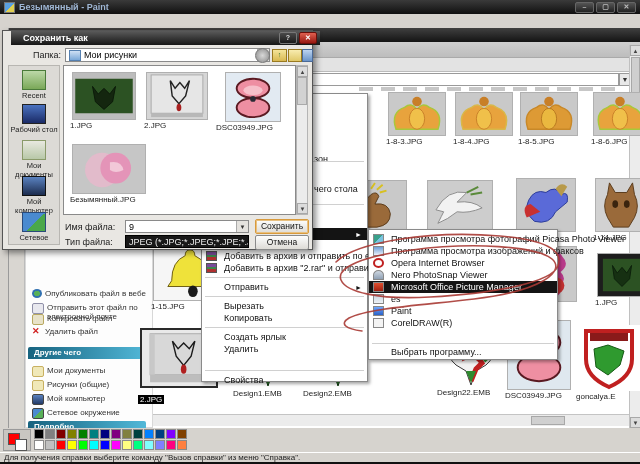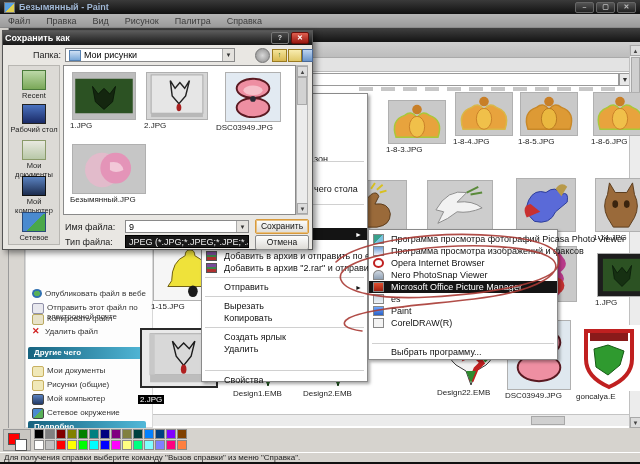--- a/index.html
+++ b/index.html
@@ -64,22 +64,22 @@
   .ic-nps{background:linear-gradient(#cfd8e2,#8fa0b4);border-radius:50% 50% 0 0;}
   .ic-msopm{background:linear-gradient(#e05030,#a02010);}
   .ic-es{background:linear-gradient(#c8d4e0,#eef2f6);}
   .ic-paint{background:linear-gradient(#6fa8ff,#2a62c8);}
   .ic-corel{background:#f4f4f4;}
   .ic-ncd{background:linear-gradient(#9aa4ae,#5a646e);}
   .ic-rar{background:linear-gradient(#7a4a9a 33%,#3a8a4a 33% 66%,#b03030 66%);border:1px solid #555;}
   
   .dialog{left:2px;top:30px;width:311px;height:220px;background:#e9e7e3;border:1px solid #555;
     box-shadow:3px 3px 6px rgba(0,0,0,.45);box-sizing:border-box;}
-  .dlg-title{left:0;top:0;width:100%;height:14px;background:linear-gradient(#5a5a5a,#161616);
-    color:#fff;font-size:9px;font-weight:bold;display:flex;align-items:center;padding-left:2px;box-sizing:border-box;}
+  .dlg-title{left:8px;top:0;width:100%;height:14px;background:linear-gradient(#5a5a5a,#161616);
+    color:#fff;font-size:9px;font-weight:bold;display:flex;align-items:center;padding-left:12px;box-sizing:border-box;}
   .dlg-btn{width:16px;height:10px;border:1px solid #777;border-radius:2px;font-size:7px;line-height:9px;
     text-align:center;color:#ddd;background:linear-gradient(#4a4a4a,#1a1a1a);}
   .dlg-close{background:linear-gradient(#e06050,#981710);border-color:#6a0f0a;color:#fff;}
   .combo{background:#fff;border:1px solid #8a8a8a;font-size:9px;display:flex;align-items:center;
     padding-left:3px;box-sizing:border-box;}
   .carr{margin-left:auto;width:11px;height:100%;background:#e4e2de;border-left:1px solid #aaa;
     font-size:6px;text-align:center;line-height:12px;color:#333;}
   .places{left:5px;top:34px;width:52px;height:180px;background:#dcdad6;border:1px solid #b8b6b2;box-sizing:border-box;}
   .place{position:absolute;width:100%;text-align:center;font-size:7.5px;color:#222;}
   .pic2{display:block;margin:0 auto 1px;width:22px;height:18px;}
@@ -110,28 +110,20 @@
 
   <div class="abs paint-title">
     <span class="paint-ico"></span>
     <span>Безымянный - Paint</span>
     <span class="winbtns">
       <span class="wbtn">–</span>
       <span class="wbtn">▢</span>
       <span class="wbtn">✕</span>
     </span>
   </div>
-  <div class="abs menubar">
-    <span>Файл</span>
-    <span>Правка</span>
-    <span>Вид</span>
-    <span>Рисунок</span>
-    <span>Палитра</span>
-    <span>Справка</span>
-  </div>
 
   <div class="abs explorer">
     <div class="abs ex-title"></div>
     <div class="abs ex-tb1"></div>
     <div class="abs ex-tb2"></div>
     <div class="abs ex-addr"></div>
     <div class="abs ex-addr-btn">▼</div>
     <div class="abs ex-vscroll">
       <div class="sb-btn">▲</div>
       <div class="abs ex-vthumb"></div>
@@ -178,21 +170,21 @@
         </div>
       <div class="tp-item" style="top:321px;">
         <span class="tp-ic" style="background:linear-gradient(135deg,#4a8ad0 50%,#58b058 50%);border:1px solid #444;"></span>
         <span>Сетевое окружение</span>
         </div>
 
       <div class="tp-head" style="top:334px;">Подробно</div>
 
     </div>
 
-    <div class="thumb" style="left:377px;top:72px;width:62px;">
+    <div class="thumb" style="left:377px;top:64px;width:62px;">
       <svg class="timg" width="58" height="44" viewBox="0 0 58 44">
           <rect width="58" height="44" fill="#c9c9c9"></rect>
           <path d="M7 38 Q1 20 16 15 Q24 9 29 18 Q34 9 42 15 Q57 20 51 38 Z" fill="#e8a33d" stroke="#a8c83a" stroke-width="1.5"></path>
           <ellipse cx="29" cy="27" rx="8" ry="11" fill="#f0c04a" stroke="#c87f28"></ellipse>
           <circle cx="29" cy="9" r="5" fill="#c87f28"></circle>
         </svg>
       <div class="tlabel">1-8-3.JPG</div>
     </div>
     <div class="thumb" style="left:444px;top:64px;width:62px;">
       <svg class="timg" width="58" height="44" viewBox="0 0 58 44">
@@ -384,21 +376,21 @@
 
   <div class="abs dialog" style="z-index:10;">
     <div class="abs dlg-title">
       <span>Сохранить как</span>
       <span style="margin-left:auto;display:flex;gap:2px;padding-right:3px;">
         <span class="dlg-btn">?</span>
         <span class="dlg-btn dlg-close">✕</span>
       </span>
     </div>
     <div class="dlbl" style="left:30px;top:19px;">Папка:</div>
-    <div class="abs combo" style="left:62px;top:17px;width:170px;height:14px;">
+    <div class="abs combo" style="left:62px;top:17px;width:205px;height:14px;">
       <span style="width:10px;height:9px;background:linear-gradient(#cfe0f4,#7aa8d8);border:1px solid #5580b0;margin-right:3px;"></span>
       <span>Мои рисунки</span>
       <span class="carr">▼</span>
     </div>
     <span class="abs" style="left:252px;top:17px;width:13px;height:13px;border-radius:50%;background:radial-gradient(#d8d8d8,#8a8a8a);border:1px solid #777;"></span>
     <span class="abs" style="left:269px;top:18px;width:13px;height:11px;background:linear-gradient(#f4e49a,#d8b850);border:1px solid #9a7a20;">
         <span style="display:block;text-align:center;font-size:7px;color:#2a6a2a;line-height:10px;">↑</span>
       </span>
     <span class="abs" style="left:285px;top:18px;width:12px;height:11px;background:linear-gradient(#f8ecb0,#e0c868);border:1px solid #9a7a20;"></span>
     <span class="abs" style="left:299px;top:18px;width:9px;height:11px;background:linear-gradient(#bcd4f0,#6a94c8);border:1px solid #4a6a98;"></span>

